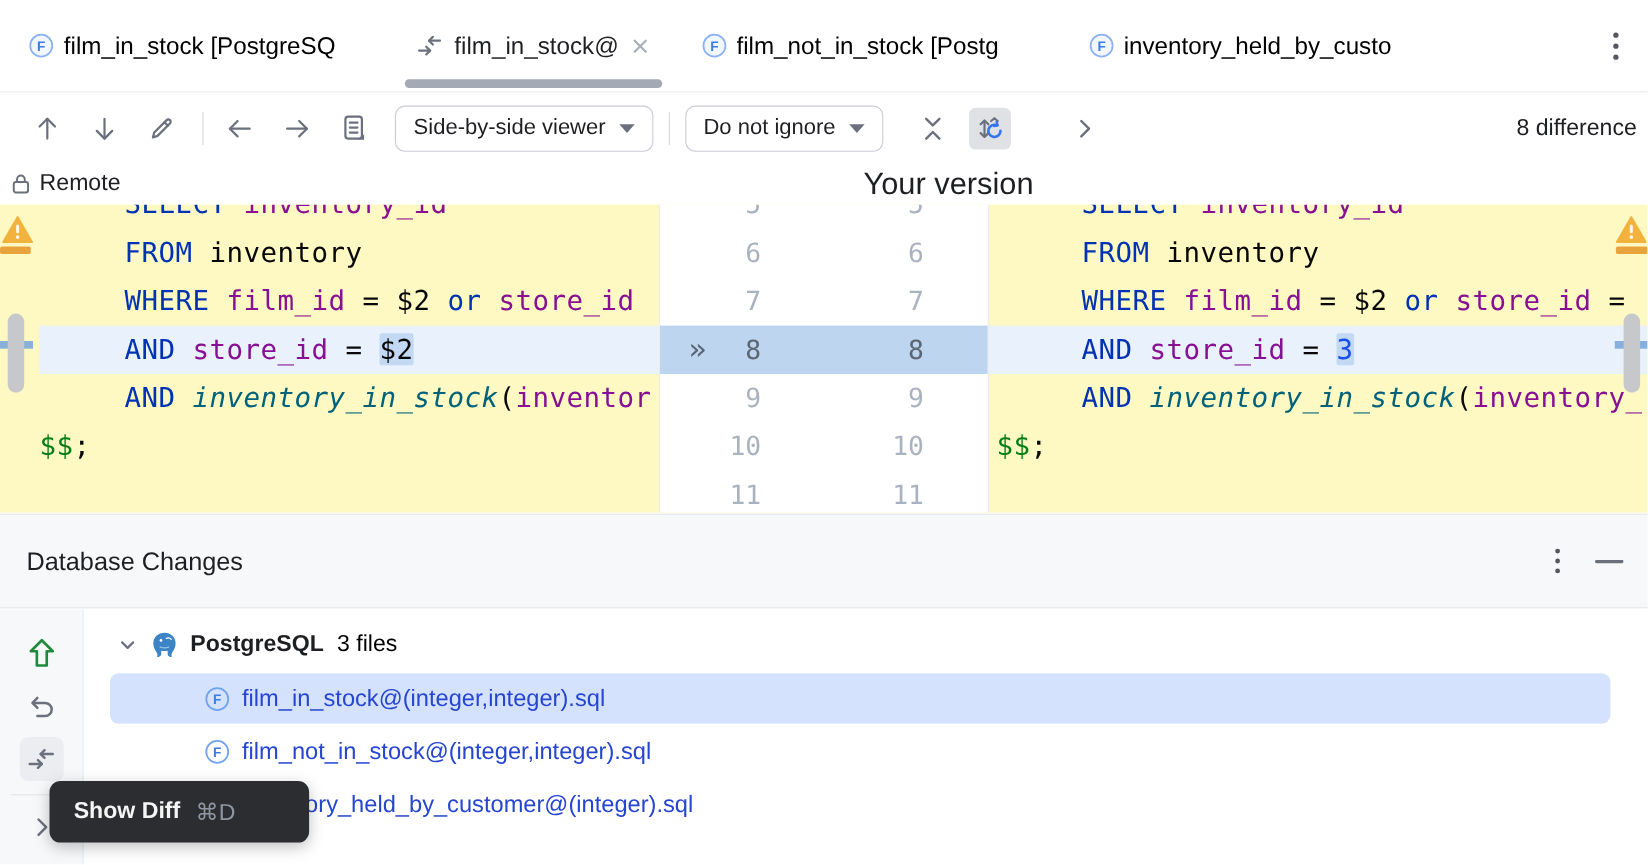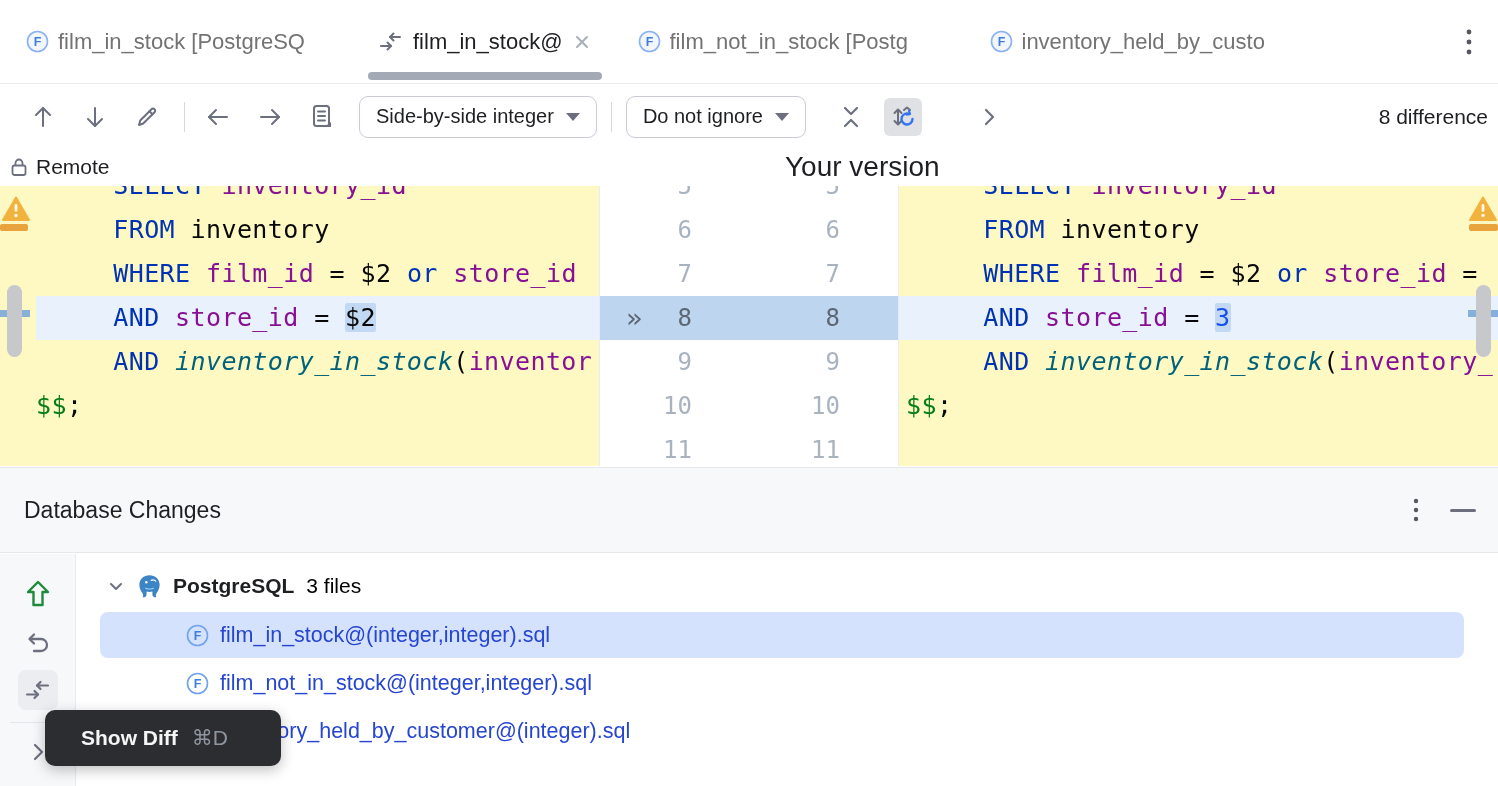--- a/index.html
+++ b/index.html
@@ -11,21 +11,21 @@
   svg { display:block; }
 
   
   .tabbar {
     position:absolute; top:0; left:0; right:0; height:84px;
     background:#fff; border-bottom:1px solid #EBECF0;
     display:flex; align-items:center; padding-left:14px;
   }
   .tab { position:relative; height:84px; display:flex; align-items:center; gap:9px;
          padding:0 12px; overflow:hidden; white-space:nowrap; cursor:default; }
-  .tab .tab-label { font-size:22px; color:#737373; overflow:hidden; }
+  .tab .tab-label { font-size:22px; color:#000000; overflow:hidden; }
   .tab.active .tab-label { color:#1E1F22; }
   .tab.active::after {
     content:""; position:absolute; left:2px; right:2px; bottom:4px; height:8px;
     border-radius:4px; background:#A4AAB5;
   }
   .tab-w1 { width:352px; } .tab-w3 { width:352px; } .tab-w4 { width:372px; }
   .tab-overflow { position:absolute; right:24px; top:28px; }
 
   .ficon { flex:0 0 auto; }
 
@@ -115,21 +115,21 @@
                display:flex; align-items:center; padding-left:110px; gap:11px; }
   .tree-file .row-bg { position:absolute; left:24px; right:34px; top:0; bottom:0; border-radius:8px; }
   .tree-file.selected .row-bg { background:#D5E2FE; }
   .tree-file-label { font-size:21.5px; color:#2645D0; position:relative; }
   .tree-file .ficon { position:relative; }
 
   
   .tooltip {
     position:absolute; left:45px; top:710px; height:56px; min-width:236px; z-index:50;
     background:#2B2D30; border-radius:10px; display:flex; align-items:center; gap:14px;
-    padding:0 36px; box-shadow:0 4px 14px rgba(0,0,0,.25);
+    padding:0 22px; box-shadow:0 4px 14px rgba(0,0,0,.25);
   }
   .tooltip-label { color:#F5F5F6; font-size:21px; font-weight:600; }
   .tooltip-key { color:#9096A1; font-size:21px; }
 </style>
 </head>
 <body>
 
 <div id="app">
 
   <div class="tabbar">
@@ -225,21 +225,21 @@
     </div>
     <div class="tb-icon">
       <svg width="28" height="28" viewBox="0 0 28 28" fill="none">
           <rect x="6" y="3" width="15" height="20" rx="2.5" stroke="#6C707E" stroke-width="2"></rect>
           <path d="M10 8.5 H17 M10 13 H17 M10 17.5 H17" stroke="#6C707E" stroke-width="2" stroke-linecap="round"></path>
           <path d="M21 26 L26 26 L26 21 Z" fill="#6C707E" transform="translate(-3,-2)"></path>
         </svg>
     </div>
 
     <div class="dd" style="margin-left:4px;">
-      <span>Side-by-side integer</span>
+      <span>Side-by-side viewer</span>
       <span class="caret"></span>
     </div>
 
     <div class="tb-sep" style="margin-left:-6px;"></div>
 
     <div class="dd">
       <span>Do not ignore</span>
       <span class="caret"></span>
     </div>
 

